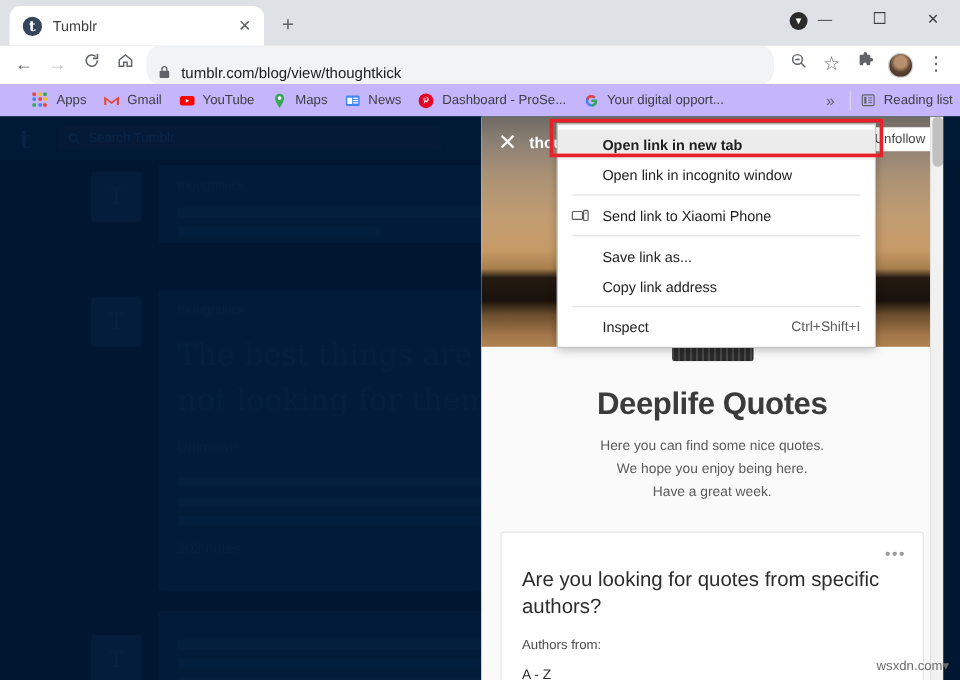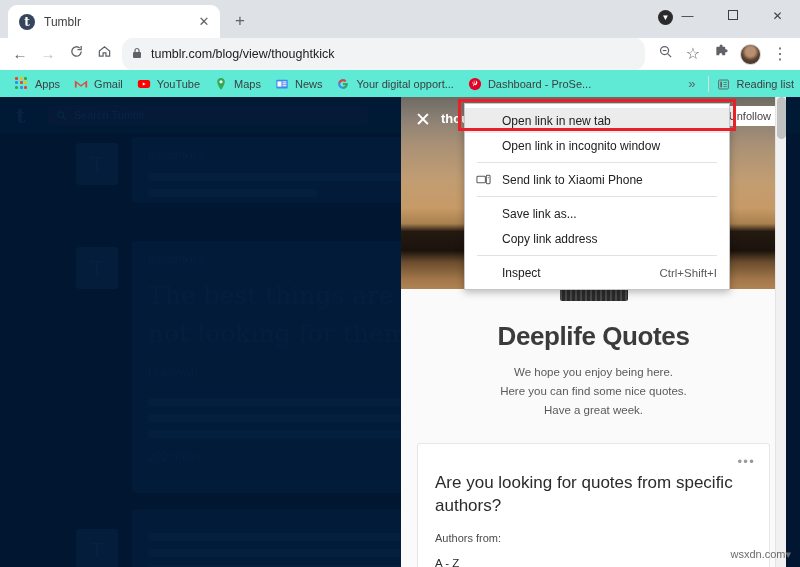--- a/index.html
+++ b/index.html
@@ -62,34 +62,34 @@
   .toolbar {
     height: 32px; background: #fff; display: flex; align-items: center;
     padding: 0 6px;
   }
   .tb-btn {
     width: 28px; height: 28px; flex: none; text-align: center;
     line-height: 28px; color: #5f6368; font-size: 15px; border-radius: 50%;
   }
   .omnibox {
     flex: 1; height: 26px; background: #f1f3f4; border-radius: 13px;
-    display: flex; align-items: center; margin: 0 6px 0 4px; padding: 17px 10px;
+    display: flex; margin: 0 6px 0 4px; padding: 17px 10px;
   }
   .omnibox .lock { font-size: 10px; color: #5f6368; margin-right: 9px; }
   .omnibox .url { font-size: 12.5px; color: #202124; white-space: nowrap; }
   .tb-right { display: flex; align-items: center; }
   .avatar-btn {
     width: 21px; height: 21px; border-radius: 50%; margin: 0 5px;
     background: radial-gradient(circle at 50% 35%, #b89070 0 30%, #5b4232 55%, #3a2b20 100%);
     border: 1px solid #cfcfcf; flex: none;
   }
 
   .bookmarks {
-    height: 28px; background: #5eead4; display: flex; align-items: center;
-    padding: 0 8px; border-bottom: 1px solid #dadce0; position: relative;
+    height: 28px; background: #c4b5fd; display: flex; align-items: center;
+    padding: 0 20px; border-bottom: 1px solid #dadce0; position: relative;
   }
   .bm {
     display: flex; align-items: center; height: 22px; padding: 0 7px;
     border-radius: 4px; white-space: nowrap;
   }
   .bm-label { font-size: 11px; color: #3c4043; margin-left: 6px; }
   .bm-ico { width: 14px; height: 14px; flex: none; position: relative; }
   .grid-ico {
     display: grid; grid-template-columns: repeat(3, 3px);
     grid-template-rows: repeat(3, 3px); gap: 1.5px;
@@ -214,21 +214,21 @@
   .ctxmenu {
     position: absolute; left: 464px; top: 103px; width: 266px;
     background: #fff; border: 1px solid #c6c6c6;
     box-shadow: 0 2px 8px rgba(0,0,0,.28); padding: 4px 0;
   }
   .ctxitem {
     height: 25px; display: flex; align-items: center;
     padding: 0 12px 0 37px; font-size: 12px; color: #212121;
     position: relative; white-space: nowrap;
   }
-  .ctxitem.hl { background: #ececec; }
+  .ctxitem.hl { background: #ececec; font-weight: bold; }
   .ctx-sep { height: 1px; background: #e2e2e2; margin: 4px 12px; }
   .ctx-icon {
     position: absolute; left: 11px; top: 50%; transform: translateY(-50%);
     width: 15px; height: 15px; color: #5a5a5a;
   }
   .ctx-accel { margin-left: auto; font-size: 11.5px; color: #5a5a5a; }
   .hl-box {
     position: absolute; left: 458px; top: 99px; width: 278px; height: 32px;
     border: 3px solid #e8202a; pointer-events: none;
   }
@@ -360,36 +360,36 @@
             <rect x="8.5" y="7.2" width="4.6" height="1.2" fill="#fff"></rect>
             <rect x="8.5" y="9.4" width="4.6" height="1.2" fill="#fff"></rect>
           </svg>
       </span>
       <span class="bm-label">News</span>
     </div>
 
     <div class="bm">
       <span class="bm-ico">
         <svg width="14" height="14" viewBox="0 0 16 16">
+            <circle cx="8" cy="8" r="7" fill="#e60023"></circle>
+            <path d="M7.6 4.2c-1.7 0-2.6 1.2-2.6 2.3 0 .5.2 1 .6 1.2.1 0 .1 0 .2-.1l.1-.4c0-.1 0-.2-.1-.3a1.6 1.6 0 0 1-.3-.9c0-1 .8-1.9 2-1.9 1.1 0 1.7.7 1.7 1.6 0 1.2-.5 2.2-1.3 2.2-.4 0-.7-.4-.6-.8l.4-1.5c.1-.3 0-.6-.4-.6-.4 0-.8.4-.8 1l.2.7-.7 2.8c-.1.5 0 1.2 0 1.3h.1c.1 0 .6-.7.7-1.1l.3-1c.2.3.6.6 1.1.6 1.4 0 2.4-1.3 2.4-3 0-1.3-1.1-2.2-2.6-2.2z" fill="#fff"></path>
+          </svg>
+      </span>
+      <span class="bm-label">Dashboard - ProSe...</span>
+    </div>
+
+    <div class="bm">
+      <span class="bm-ico">
+        <svg width="14" height="14" viewBox="0 0 16 16">
             <path d="M8 7v2.2h3.1A3.1 3.1 0 0 1 8 11.2 3.2 3.2 0 1 1 10.2 5.7l1.6-1.6A5.5 5.5 0 1 0 8 13.5c3.1 0 5.3-2.2 5.3-5.3 0-.4 0-.8-.1-1.2z" fill="#4285f4"></path>
             <path d="M8 7v2.2h3.1A3.1 3.1 0 0 1 8 11.2V13.5c3.1 0 5.3-2.2 5.3-5.3 0-.4 0-.8-.1-1.2z" fill="#34a853"></path>
             <path d="M4.8 8A3.2 3.2 0 0 1 10.2 5.7l1.6-1.6A5.5 5.5 0 0 0 2.9 5.6z" fill="#ea4335"></path>
           </svg>
       </span>
       <span class="bm-label">Your digital opport...</span>
-    </div>
-
-    <div class="bm">
-      <span class="bm-ico">
-        <svg width="14" height="14" viewBox="0 0 16 16">
-            <circle cx="8" cy="8" r="7" fill="#e60023"></circle>
-            <path d="M7.6 4.2c-1.7 0-2.6 1.2-2.6 2.3 0 .5.2 1 .6 1.2.1 0 .1 0 .2-.1l.1-.4c0-.1 0-.2-.1-.3a1.6 1.6 0 0 1-.3-.9c0-1 .8-1.9 2-1.9 1.1 0 1.7.7 1.7 1.6 0 1.2-.5 2.2-1.3 2.2-.4 0-.7-.4-.6-.8l.4-1.5c.1-.3 0-.6-.4-.6-.4 0-.8.4-.8 1l.2.7-.7 2.8c-.1.5 0 1.2 0 1.3h.1c.1 0 .6-.7.7-1.1l.3-1c.2.3.6.6 1.1.6 1.4 0 2.4-1.3 2.4-3 0-1.3-1.1-2.2-2.6-2.2z" fill="#fff"></path>
-          </svg>
-      </span>
-      <span class="bm-label">Dashboard - ProSe...</span>
     </div>
 
     <div class="bm-right">
       <span class="chev">»</span>
       <span class="bm-div"></span>
       <span class="bm-ico" style="margin-left:4px">
         <svg width="13" height="13" viewBox="0 0 16 16">
             <rect x="2" y="2.5" width="12" height="11" rx="1.2" fill="none" stroke="#5f6368" stroke-width="1.2"></rect>
             <rect x="4" y="4.5" width="2.2" height="7" fill="#5f6368"></rect>
             <path d="M8 5.5h4M8 8h4M8 10.5h4" stroke="#5f6368" stroke-width="1"></path>
@@ -447,22 +447,22 @@
     <div class="popup">
       <div class="hero">
         <div class="hero-x">✕</div>
         <div class="hero-name">thoug</div>
         <div class="hero-dots">•••</div>
         <div class="unfollow">Unfollow</div>
       </div>
       <div class="blog-avatar"></div>
       <div class="blog-title">Deeplife Quotes</div>
       <div class="blog-desc">
+        <div>Here you can find some nice quotes.</div>
         <div>We hope you enjoy being here.</div>
-        <div>Here you can find some nice quotes.</div>
         <div>Have a great week.</div>
       </div>
 
       <div class="post-card">
         <div class="post-dots">•••</div>
         <div class="post-q">Are you looking for quotes from specific authors?</div>
         <div class="post-label">Authors from:</div>
         <a class="post-link">A - Z</a>
 
       </div>

